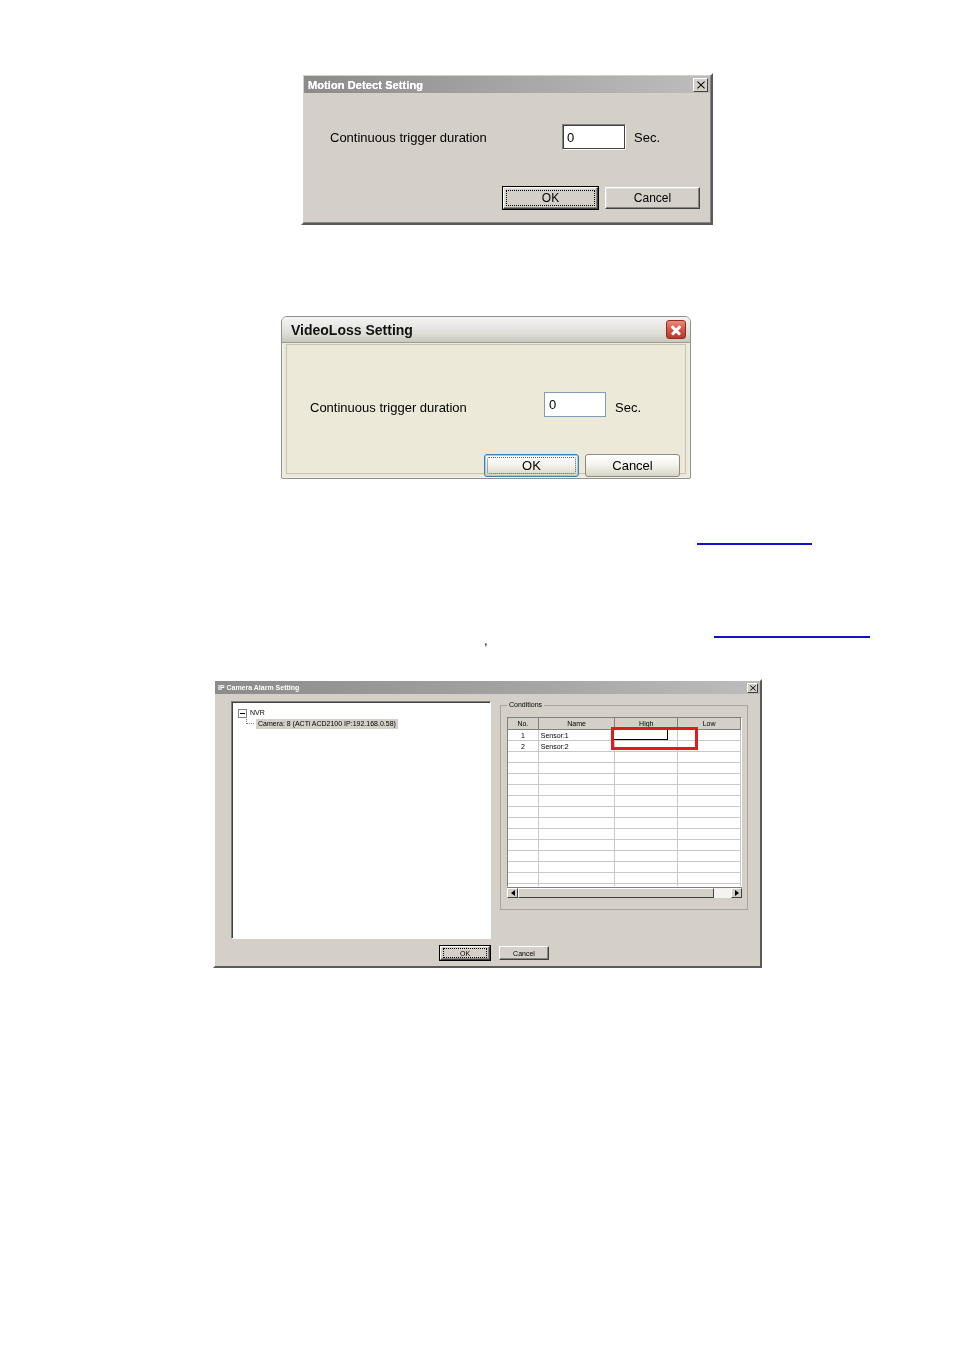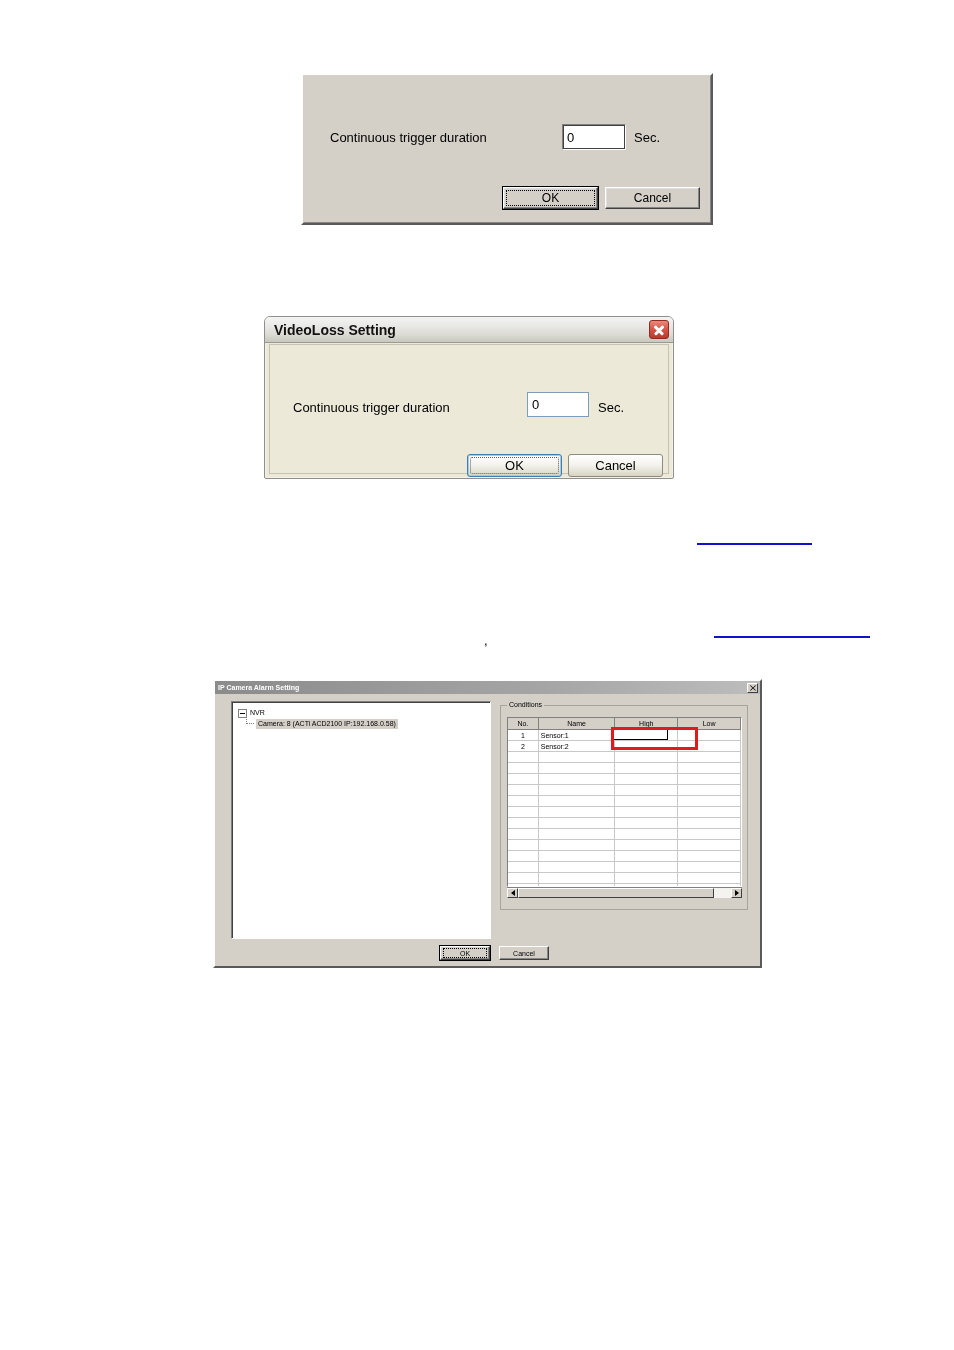--- a/index.html
+++ b/index.html
@@ -476,40 +476,48 @@
     color: #000;
     line-height: 1;
   }
 </style>
 </head>
 <body>
 
 <div class="win2k-dialog" style="left:301px; top:73px; width:412px; height:152px;">
   <div class="inner-frame">
 
+    <div class="win2k-titlebar">
+      <span class="win2k-title-text">Motion Detect Setting</span>
+      <div class="win2k-close">
+        <svg width="8" height="8" viewBox="0 0 8 8">
+          <path d="M0.8,0.3 L4,3.3 L7.2,0.3 L7.9,1.0 L4.7,4 L7.9,7.0 L7.2,7.7 L4,4.7 L0.8,7.7 L0.1,7.0 L3.3,4 L0.1,1.0 Z" fill="#000"></path>
+        </svg>
+      </div>
+    </div>
 
     <div class="field-label" style="left:26px; top:54px;">Continuous trigger duration</div>
 
     <div class="text-input-2k" style="left:258px; top:48px; width:64px; height:26px;">0</div>
 
     <div class="sec-label" style="left:330px; top:54px;">Sec.</div>
 
     <div class="btn-2k focused" style="left:199px; top:111px; width:95px; height:22px;">
       <span class="focus-ring"></span>
       <span>OK</span>
     </div>
 
     <div class="btn-2k" style="left:301px; top:111px; width:95px; height:22px;">
       <span>Cancel</span>
     </div>
 
   </div>
 </div>
 
-<div class="winxp-dialog" style="left:264px; top:316px; width:410px; height:163px;">
+<div class="winxp-dialog" style="left:281px; top:316px; width:410px; height:163px;">
 
   <div class="winxp-titlebar">
     <span class="winxp-title-text">VideoLoss Setting</span>
     <div class="winxp-close"></div>
   </div>
 
   <div class="winxp-body">
 
     <div class="field-label" style="left:23px; top:55px;">Continuous trigger duration</div>
 

